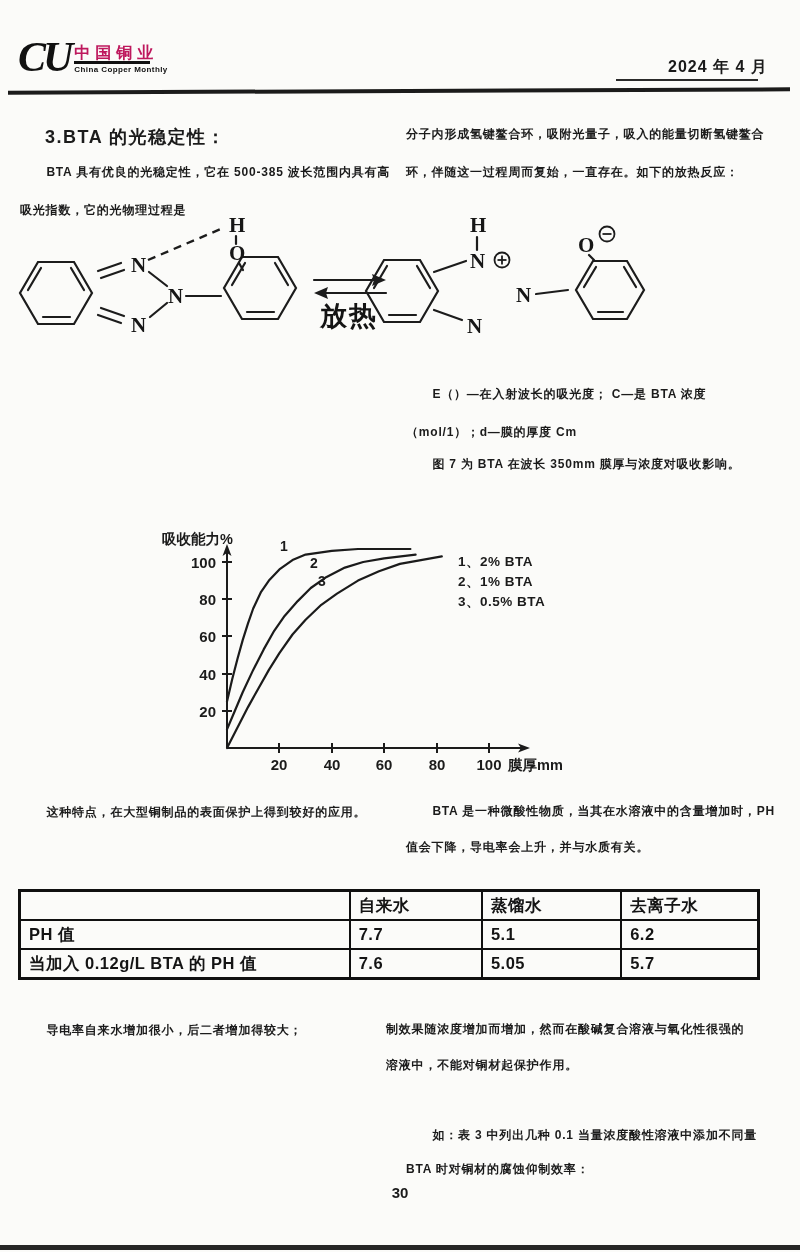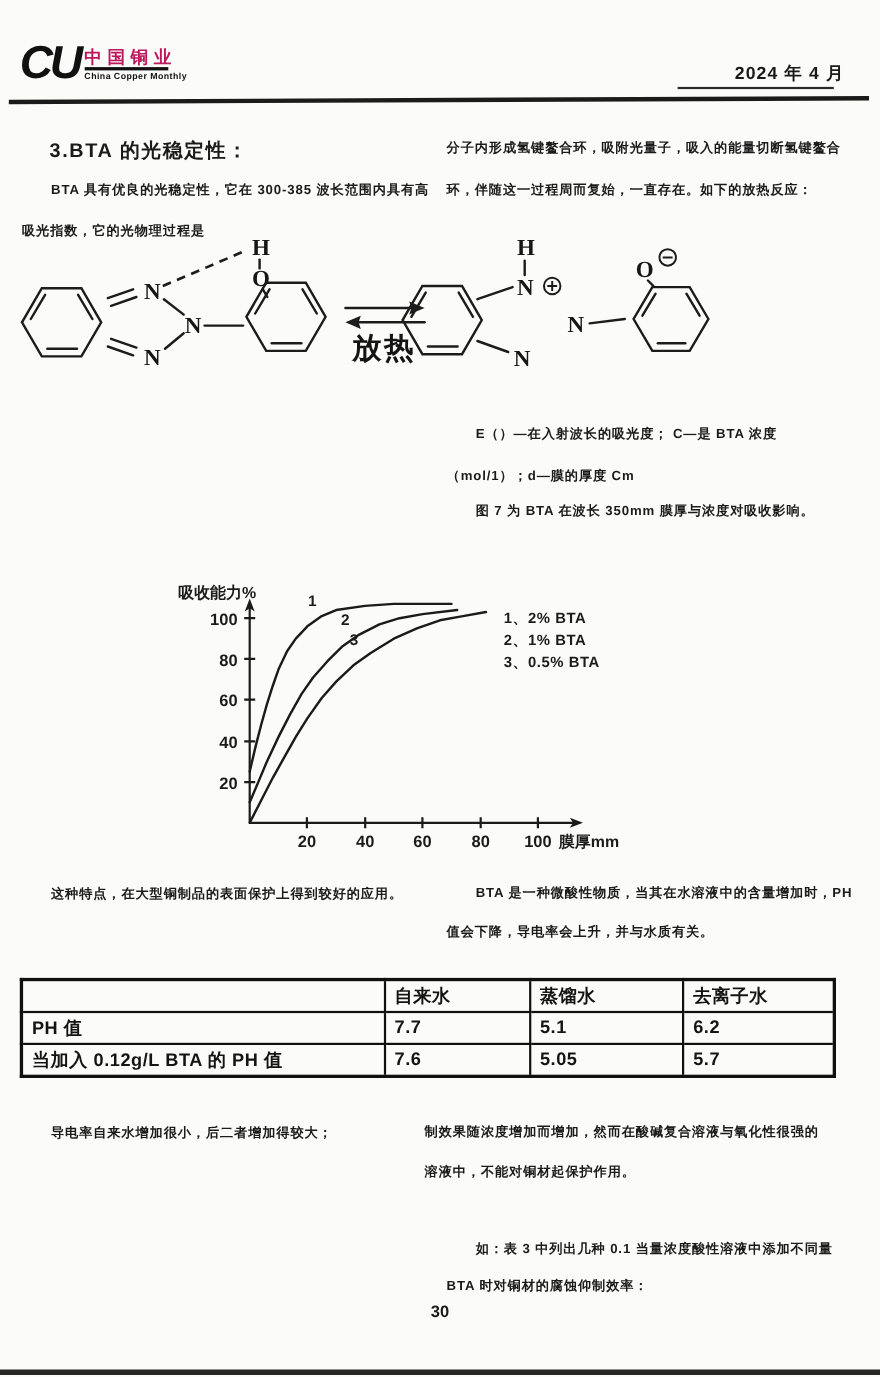--- a/index.html
+++ b/index.html
@@ -11,21 +11,21 @@
   }
   .cn{
     position:absolute;font-weight:700;font-size:12px;line-height:38px;
     letter-spacing:0.8px;color:#1b1b1b;text-align:left;
   }
   .ind{text-indent:2.2em;}
   .heading{font-size:18px;letter-spacing:1.5px;}
   
   #logo{position:absolute;left:18px;top:40px;display:flex;align-items:flex-start;}
   #logo .cu{
-    font-family:Liberation Sans, sans-serif;font-weight:700;font-style:italic;
+    font-family:Liberation Serif, serif;font-weight:700;font-style:italic;
     font-size:42px;line-height:34px;letter-spacing:-3px;color:#111;
   }
   #logo .stack{margin-left:4px;margin-top:6px;}
   #logo .cnm{font-size:16px;font-weight:700;letter-spacing:5px;line-height:13px;color:#be185d;}
   #logo .bar{height:2.5px;background:#111;margin:2px 0 1px 0;width:76px;}
   #logo .enm{font-size:8px;font-weight:700;letter-spacing:0.4px;color:#111;white-space:nowrap;}
   #issue-date{position:absolute;left:668px;top:57px;font-size:16px;font-weight:700;letter-spacing:1px;}
   #date-rule{position:absolute;left:616px;top:79px;width:142px;height:2px;background:#2a2a2a;}
   #header-rule{position:absolute;left:8px;top:89px;width:782px;height:3.5px;background:#1b1b1b;transform:rotate(-0.25deg);}
   #bottom-rule{position:absolute;left:0px;top:1245px;width:800px;height:5px;background:#262626;}
@@ -61,21 +61,21 @@
       <div class="cnm">中国铜业</div>
       <div class="bar"></div>
       <div class="enm">China Copper Monthly</div>
     </div>
   </div>
   <div id="issue-date">2024 年 4 月</div>
   <div id="date-rule"></div>
   <div id="header-rule"></div>
 
   <div class="cn heading" style="left:45px;top:118px;width:340px;">3.BTA 的光稳定性：</div>
-  <div class="cn ind" style="left:20px;top:153px;width:372px;">BTA 具有优良的光稳定性，它在 300-385 波长范围内具有高吸光指数，它的光物理过程是</div>
+  <div class="cn ind" style="left:20px;top:153px;width:372px;">BTA 具有优良的光稳定性，它在 500-385 波长范围内具有高吸光指数，它的光物理过程是</div>
   <div class="cn" style="left:406px;top:115px;width:370px;">分子内形成氢键鳌合环，吸附光量子，吸入的能量切断氢键鳌合环，伴随这一过程周而复始，一直存在。如下的放热反应：</div>
 
   <svg class="fig" style="left:8px;top:208px;" width="690" height="168" viewBox="0 0 690 168">
 
     <g>
       <polygon class="bond" points="84,85 66,54 30,54 12,85 30,116 66,116"></polygon>
       <line class="bond" x1="76" y1="82" x2="63" y2="60"></line>
       <line class="bond" x1="33" y1="60" x2="20" y2="82"></line>
       <line class="bond" x1="35" y1="109" x2="62" y2="109"></line>
     </g>

